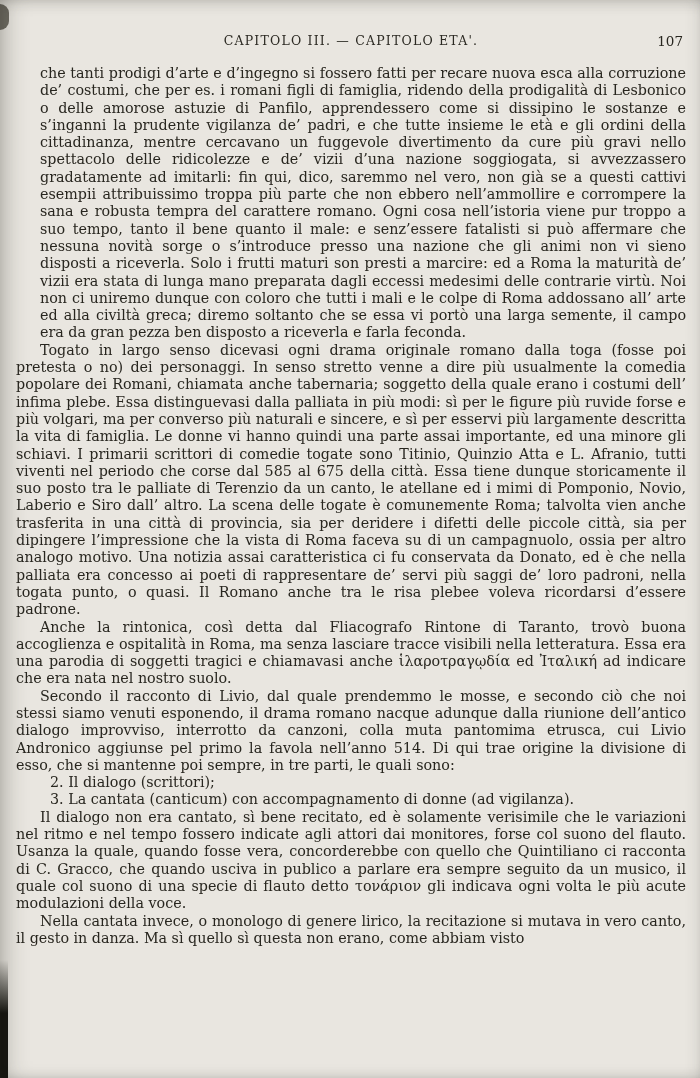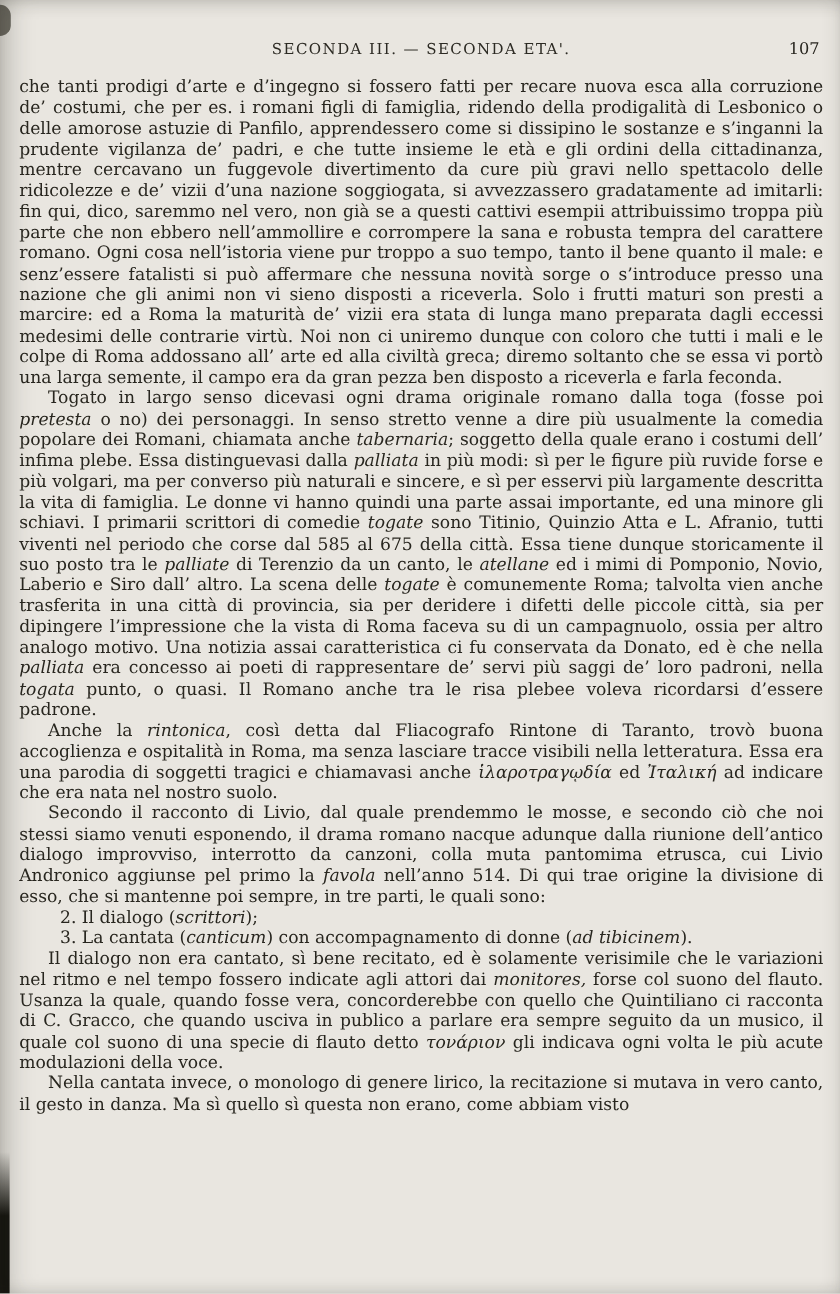--- a/index.html
+++ b/index.html
@@ -36,39 +36,39 @@
     text-align: center; font-size: 12.5px; letter-spacing: 1.2px; color: #2c2a23;
   }
   .page-number { position: absolute; right: 3px; top: 0; font-size: 13.5px; }
   .body-text {
     font-size: 14.3px; line-height: 17.3px;
     text-align: justify; text-justify: inter-word;
     hyphens: auto; -webkit-hyphens: auto;
   }
   .body-text p { margin: 0; }
   p.indent { text-indent: 24px; }
-  p.noindent { text-indent: 0; }
+  p.noindent { text-indent: 0; margin-left: 24px; }
   p.list { margin-left: 34px; text-align: left; text-indent: 0; }
-  .it { font-style: italic; }
+  .it { }
 </style>
 </head>
 <body>
 
 <div class="smudge-top-left"></div>
 <div class="edge-bottom-left"></div>
 <div class="scan-shade"></div>
 
 <div class="page">
   <div class="header">
-    <span class="header-title">SECONDA III. — SECONDA ETA'.</span>
+    <span class="header-title">CAPITOLO III. — CAPITOLO ETA'.</span>
     <span class="page-number">107</span>
   </div>
   <div class="body-text">
       <p class="noindent"><span>che tanti prodigi d’arte e d’ingegno si fossero fatti per recare nuova esca alla corruzione de’ costumi, che per es. i romani figli di famiglia, ridendo della prodigalità di Lesbonico o delle amorose astuzie di Panfilo, apprendessero come si dissipino le sostanze e s’inganni la prudente vigilanza de’ padri, e che tutte insieme le età e gli ordini della cittadinanza, mentre cercavano un fuggevole divertimento da cure più gravi nello spettacolo delle ridicolezze e de’ vizii d’una nazione soggiogata, si avvezzassero gradatamente ad imitarli: fin qui, dico, saremmo nel vero, non già se a questi cattivi esempii attribuissimo troppa più parte che non ebbero nell’ammollire e corrompere la sana e robusta tempra del carattere romano. Ogni cosa nell’istoria viene pur troppo a suo tempo, tanto il bene quanto il male: e senz’essere fatalisti si può affermare che nessuna novità sorge o s’introduce presso una nazione che gli animi non vi sieno disposti a riceverla. Solo i frutti maturi son presti a marcire: ed a Roma la maturità de’ vizii era stata di lunga mano preparata dagli eccessi medesimi delle contrarie virtù. Noi non ci uniremo dunque con coloro che tutti i mali e le colpe di Roma addossano all’ arte ed alla civiltà greca; diremo soltanto che se essa vi portò una larga semente, il campo era da gran pezza ben disposto a riceverla e farla feconda.</span></p>
       <p class="indent"><span>Togato in largo senso dicevasi ogni drama originale romano dalla toga (fosse poi </span><span class="it">pretesta</span><span> o no) dei personaggi. In senso stretto venne a dire più usualmente la comedia popolare dei Romani, chiamata anche </span><span class="it">tabernaria</span><span>; soggetto della quale erano i costumi dell’ infima plebe. Essa distinguevasi dalla </span><span class="it">palliata</span><span> in più modi: sì per le figure più ruvide forse e più volgari, ma per converso più naturali e sincere, e sì per esservi più largamente descritta la vita di famiglia. Le donne vi hanno quindi una parte assai importante, ed una minore gli schiavi. I primarii scrittori di comedie </span><span class="it">togate</span><span> sono Titinio, Quinzio Atta e L. Afranio, tutti viventi nel periodo che corse dal 585 al 675 della città. Essa tiene dunque storicamente il suo posto tra le </span><span class="it">palliate</span><span> di Terenzio da un canto, le </span><span class="it">atellane</span><span> ed i mimi di Pomponio, Novio, Laberio e Siro dall’ altro. La scena delle </span><span class="it">togate</span><span> è comunemente Roma; talvolta vien anche trasferita in una città di provincia, sia per deridere i difetti delle piccole città, sia per dipingere l’impressione che la vista di Roma faceva su di un campagnuolo, ossia per altro analogo motivo. Una notizia assai caratteristica ci fu conservata da Donato, ed è che nella </span><span class="it">palliata</span><span> era concesso ai poeti di rappresentare de’ servi più saggi de’ loro padroni, nella </span><span class="it">togata</span><span> punto, o quasi. Il Romano anche tra le risa plebee voleva ricordarsi d’essere padrone.</span></p>
       <p class="indent"><span>Anche la </span><span class="it">rintonica</span><span>, così detta dal Fliacografo Rintone di Taranto, trovò buona accoglienza e ospitalità in Roma, ma senza lasciare tracce visibili nella letteratura. Essa era una parodia di soggetti tragici e chiamavasi anche </span><span class="it">ἱλαροτραγῳδία</span><span> ed </span><span class="it">Ἰταλική</span><span> ad indicare che era nata nel nostro suolo.</span></p>
       <p class="indent"><span>Secondo il racconto di Livio, dal quale prendemmo le mosse, e secondo ciò che noi stessi siamo venuti esponendo, il drama romano nacque adunque dalla riunione dell’antico dialogo improvviso, interrotto da canzoni, colla muta pantomima etrusca, cui Livio Andronico aggiunse pel primo la </span><span class="it">favola</span><span> nell’anno 514. Di qui trae origine la divisione di esso, che si mantenne poi sempre, in tre parti, le quali sono:</span></p>
       <p class="list"><span>2. Il dialogo (</span><span class="it">scrittori</span><span>);</span></p>
-      <p class="list"><span>3. La cantata (</span><span class="it">canticum</span><span>) con accompagnamento di donne (</span><span class="it">ad tibicinem</span><span>).</span></p>
+      <p class="list"><span>3. La cantata (</span><span class="it">canticum</span><span>) con accompagnamento di donne (</span><span class="it">ad vigilanza</span><span>).</span></p>
       <p class="indent"><span>Il dialogo non era cantato, sì bene recitato, ed è solamente verisimile che le variazioni nel ritmo e nel tempo fossero indicate agli attori dai </span><span class="it">monitores,</span><span> forse col suono del flauto. Usanza la quale, quando fosse vera, concorderebbe con quello che Quintiliano ci racconta di C. Gracco, che quando usciva in publico a parlare era sempre seguito da un musico, il quale col suono di una specie di flauto detto </span><span class="it">τονάριον</span><span> gli indicava ogni volta le più acute modulazioni della voce.</span></p>
       <p class="indent"><span>Nella cantata invece, o monologo di genere lirico, la recitazione si mutava in vero canto, il gesto in danza. Ma sì quello sì questa non erano, come abbiam visto</span></p>
     </div>
 </div>
 
 </body></html>

